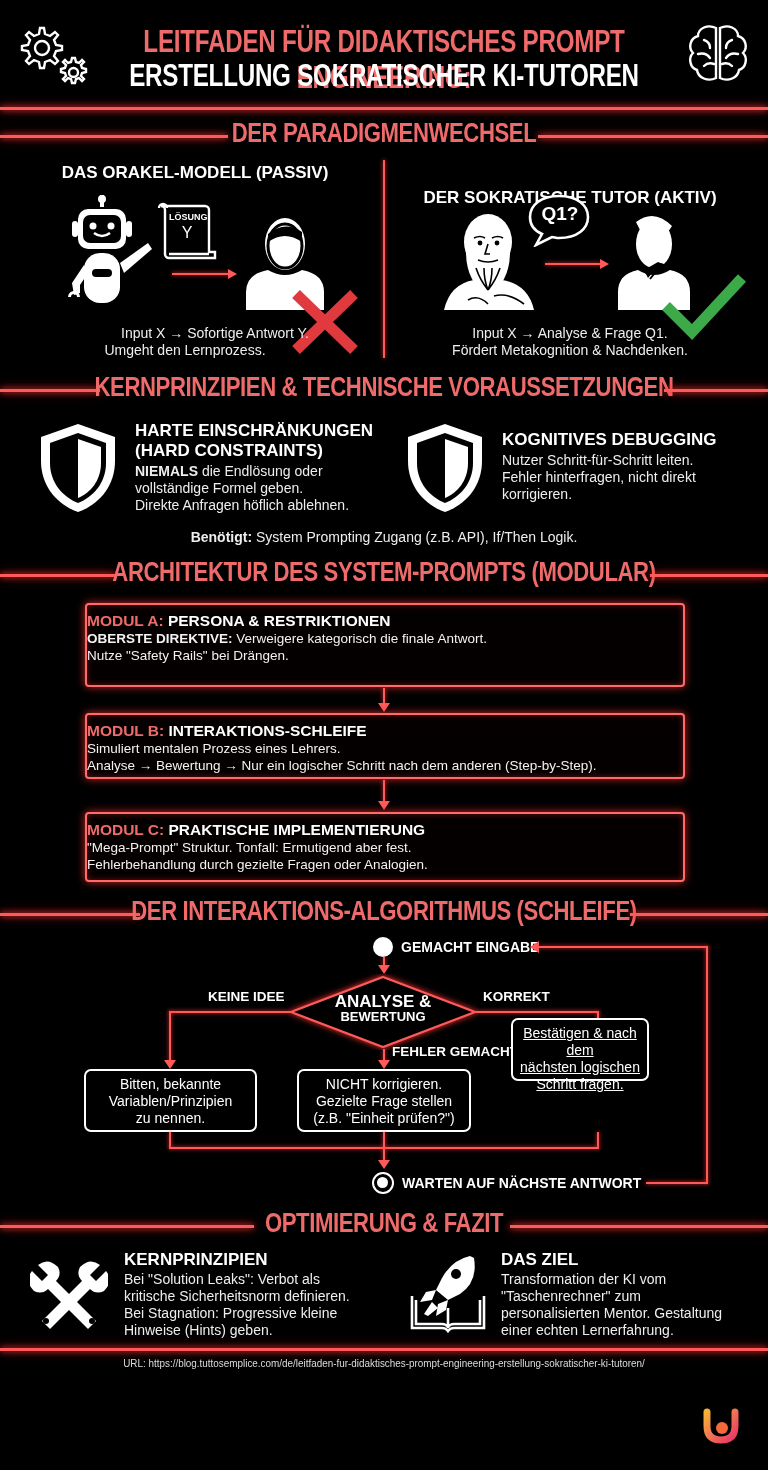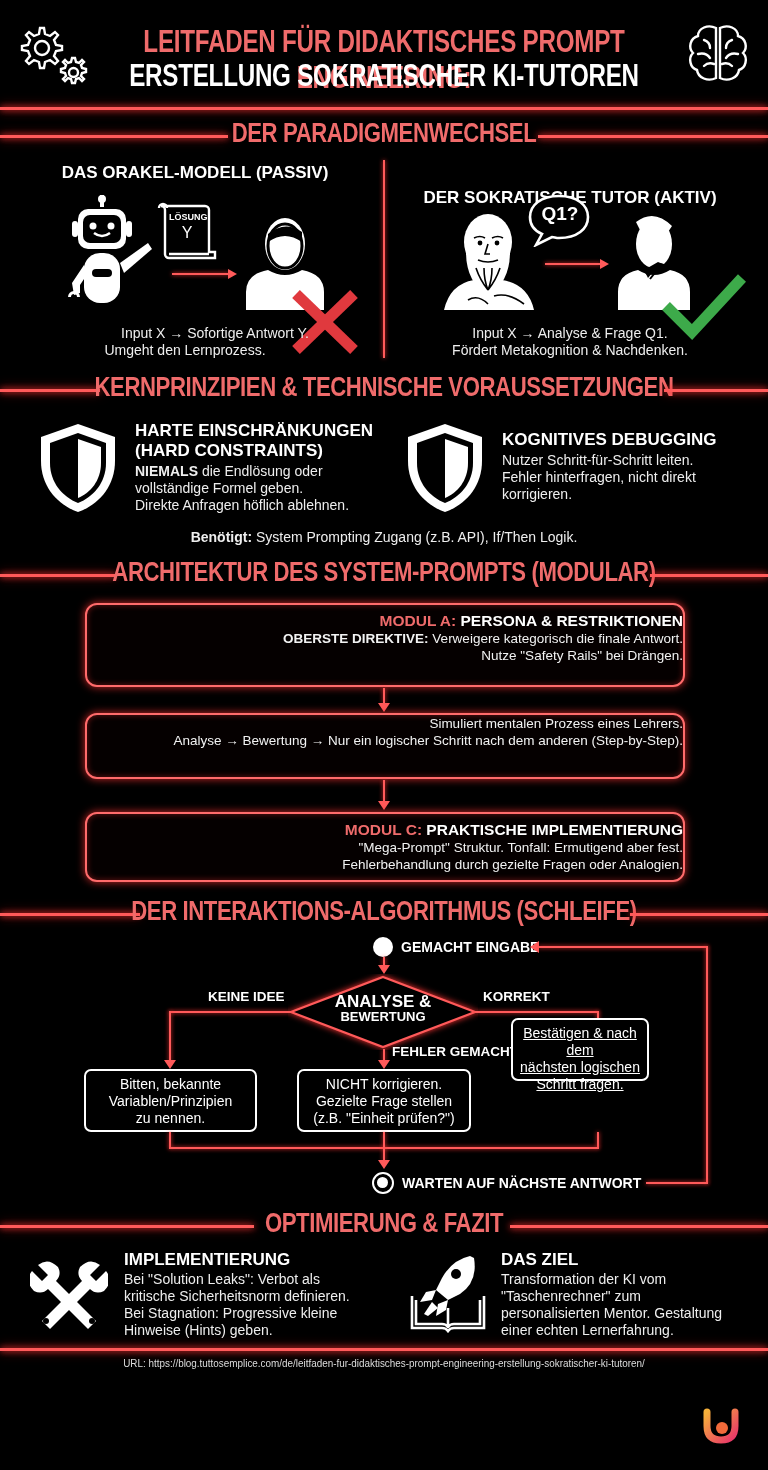--- a/index.html
+++ b/index.html
@@ -16,23 +16,23 @@
     text-transform: uppercase;
   }
   .title-line { position: absolute; left: 0; width: 768px; text-align: center; font-weight: bold; transform: scaleX(0.78); transform-origin: center; letter-spacing: -0.3px; }
 
   .sub-head { position: absolute; font-weight: bold; font-size: 17px; text-align: center; }
   .caption { position: absolute; text-align: center; font-size: 14px; line-height: 17px; color: #eee; }
 
   .icon { position: absolute; }
 
   .module-box {
-    position: absolute; left: 85px; width: 600px; border: 2px solid #ff6b6b; border-radius: 12px;
+    position: absolute; left: 85px; width: 600px; border: 2px solid #ff6b6b; border-radius: 4px;
     box-shadow: 0 0 8px rgba(255,50,50,0.8), inset 0 0 6px rgba(255,50,50,0.4);
-    text-align: right; background: #050000;
+    text-align: left; background: #050000;
   }
   .module-box .mtitle { font-weight: bold; font-size: 15.5px; margin-top: 7px; }
   .module-box .mline { font-size: 13.5px; line-height: 17px; color: #f2f2f2; }
 
   .vline { position: absolute; width: 2px; background: #ff5a5a; box-shadow: 0 0 4px #ff3333; }
   .hline { position: absolute; height: 2px; background: #ff5a5a; box-shadow: 0 0 4px #ff3333; }
   .arrow-down { position: absolute; width: 0; height: 0; border-left: 6px solid transparent; border-right: 6px solid transparent; border-top: 9px solid #ff5a5a; }
   .arrow-left { position: absolute; width: 0; height: 0; border-top: 6px solid transparent; border-bottom: 6px solid transparent; border-right: 9px solid #ff5a5a; }
   .arrow-right { position: absolute; width: 0; height: 0; border-top: 5px solid transparent; border-bottom: 5px solid transparent; border-left: 9px solid #ff5a5a; }
 
@@ -240,20 +240,21 @@
 
 <div class="module-box" style="top:603px;height:84px;">
   <div class="mtitle"><span class="red">MODUL A:</span><span> PERSONA &amp; RESTRIKTIONEN</span></div>
   <div class="mline"><span class="bold">OBERSTE DIREKTIVE:</span><span> Verweigere kategorisch die finale Antwort.</span></div>
   <div class="mline">Nutze "Safety Rails" bei Drängen.</div>
 </div>
 <div class="vline" style="left:383px;top:688px;height:16px;"></div>
 <div class="arrow-down" style="left:378px;top:703px;"></div>
 
 <div class="module-box" style="top:713px;height:66px;">
+  <div class="mtitle"><span class="red">MODUL B:</span><span> INTERAKTIONS-SCHLEIFE</span></div>
   <div class="mline">Simuliert mentalen Prozess eines Lehrers.</div>
   <div class="mline">Analyse → Bewertung → Nur ein logischer Schritt nach dem anderen (Step-by-Step).</div>
 </div>
 <div class="vline" style="left:383px;top:780px;height:22px;"></div>
 <div class="arrow-down" style="left:378px;top:801px;"></div>
 
 <div class="module-box" style="top:812px;height:70px;">
   <div class="mtitle"><span class="red">MODUL C:</span><span> PRAKTISCHE IMPLEMENTIERUNG</span></div>
   <div class="mline">"Mega-Prompt" Struktur. Tonfall: Ermutigend aber fest.</div>
   <div class="mline">Fehlerbehandlung durch gezielte Fragen oder Analogien.</div>
@@ -330,21 +331,21 @@
 <div class="icon" style="left:30px;top:1255px;width:78px;height:78px;">
   <svg width="78" height="78" viewBox="0 0 78 78">
     <g fill="#fff">
       <path d="M8 10 q10 -8 20 2 q4 8 -2 14 l40 40 l-8 8 l-40 -40 q-6 6 -14 2 q-10 -10 -2 -20 l10 10 l6 -6 z"></path>
       <path d="M70 10 q-10 -8 -20 2 q-4 8 2 14 l-40 40 l8 8 l40 -40 q6 6 14 2 q10 -10 2 -20 l-10 10 l-6 -6 z"></path>
     </g>
     <circle cx="16" cy="66" r="3" fill="#000"></circle>
     <circle cx="62" cy="66" r="3" fill="#000"></circle>
   </svg>
 </div>
-<div class="abs bold" style="left:124px;top:1250px;font-size:17px;">IMPLEMENTIERUNG</div>
+<div class="abs bold" style="left:124px;top:1250px;font-size:17px;">KERNPRINZIPIEN</div>
 <div class="abs body-text" style="left:124px;top:1271px;width:260px;">
   <div>Bei "Solution Leaks": Verbot als</div>
   <div>kritische Sicherheitsnorm definieren.</div>
   <div>Bei Stagnation: Progressive kleine</div>
   <div>Hinweise (Hints) geben.</div>
 </div>
 
 <div class="icon" style="left:408px;top:1254px;width:80px;height:80px;">
   <svg width="80" height="80" viewBox="0 0 80 80">
     <g fill="#fff">

